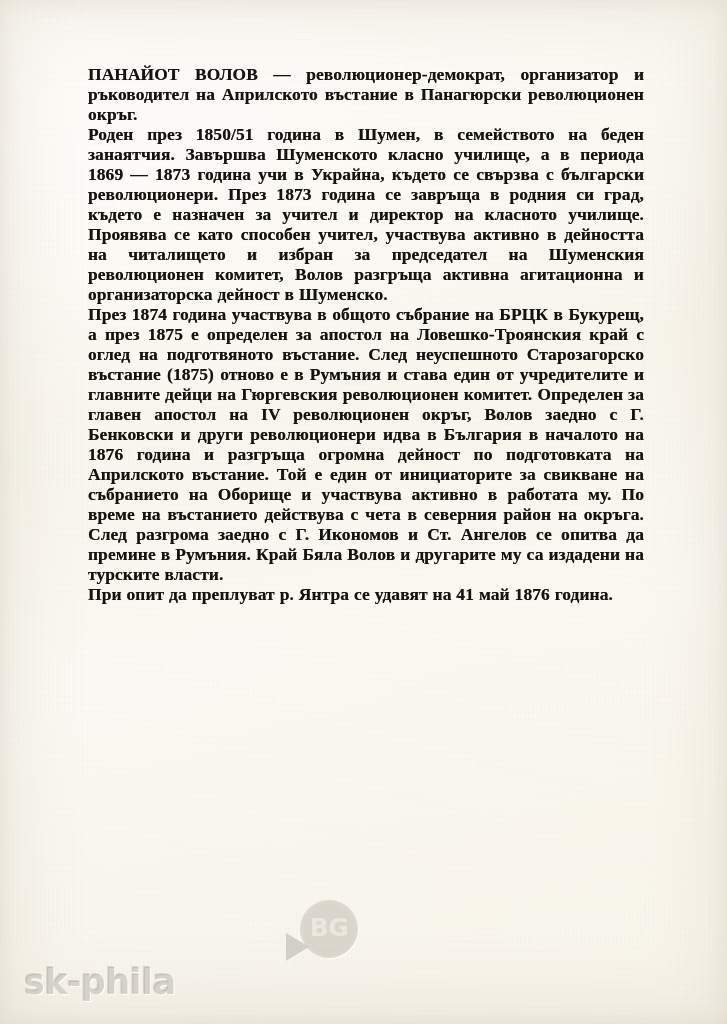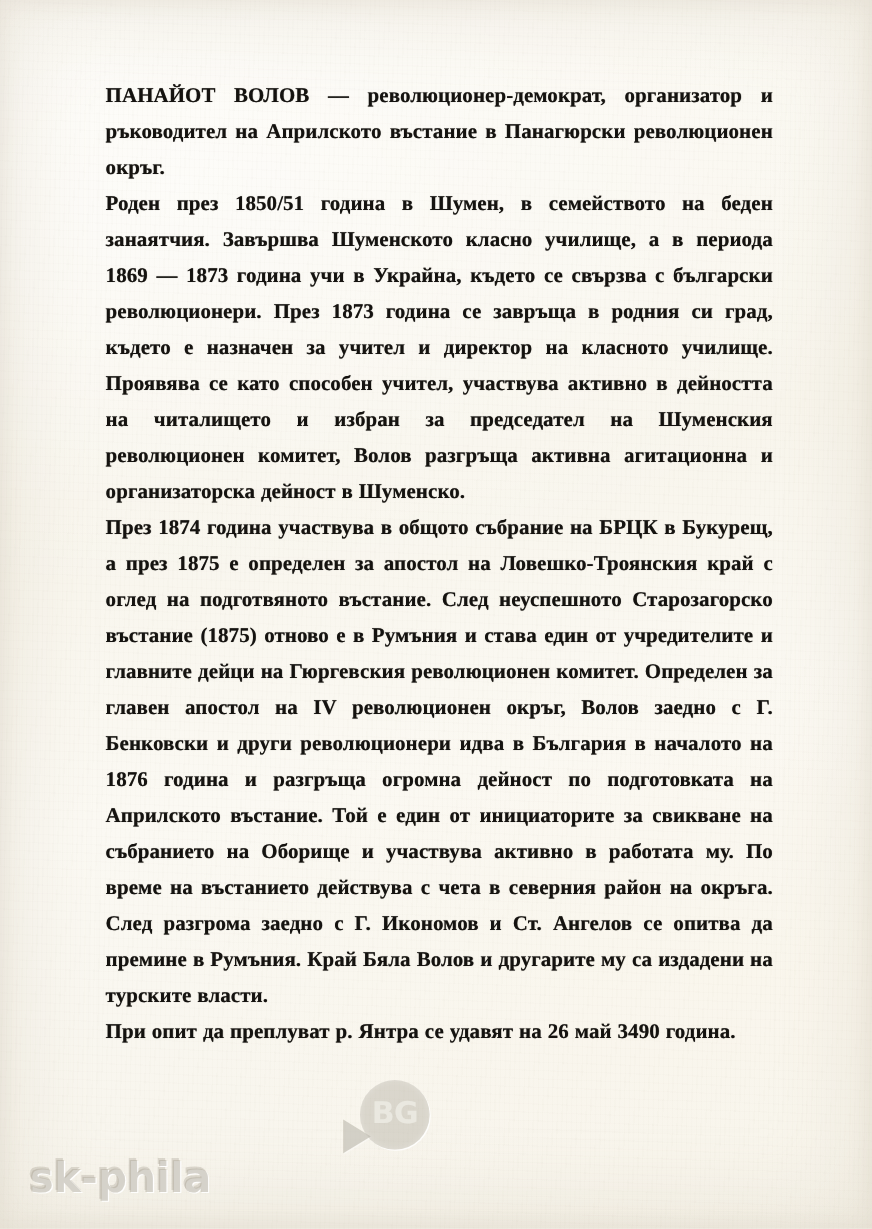--- a/index.html
+++ b/index.html
@@ -46,21 +46,21 @@
   #textblock {
     position: absolute;
     left: 88px;
     top: 64px;
     width: 556px;
     color: #14120f;
   }
   .para {
     margin: 0;
     font-size: 17.4px;
-    line-height: 30px;
+    line-height: 20px;
     text-align: justify;
     text-align-last: left;
     letter-spacing: .1px;
     word-spacing: .5px;
     font-weight: 600;
     text-shadow: 0 0 0.6px rgba(20,18,15,0.55), 0.3px 0.2px 0.5px rgba(40,35,28,0.25);
   }
 
   
   #watermark {
@@ -133,21 +133,21 @@
 </style>
 </head>
 <body>
 
 <div id="scan">
 
   <div id="textblock">
     <p class="para lead">ПАНАЙОТ ВОЛОВ — революционер-демократ, организатор и ръководител на Априлското въстание в Панагюрски революционен окръг.</p>
     <p class="para">Роден през 1850/51 година в Шумен, в семейството на беден занаятчия. Завършва Шуменското класно училище, а в периода 1869 — 1873 година учи в Украйна, където се свързва с български революционери. През 1873 година се завръща в родния си град, където е назначен за учител и директор на класното училище. Проявява се като способен учител, участвува активно в дейността на читалището и избран за председател на Шуменския революционен комитет, Волов разгръща активна агитационна и организаторска дейност в Шуменско.</p>
     <p class="para">През 1874 година участвува в общото събрание на БРЦК в Букурещ, а през 1875 е определен за апостол на Ловешко-Троянския край с оглед на подготвяното въстание. След неуспешното Старозагорско въстание (1875) отново е в Румъния и става един от учредителите и главните дейци на Гюргевския революционен комитет. Определен за главен апостол на IV революционен окръг, Волов заедно с Г. Бенковски и други революционери идва в България в началото на 1876 година и разгръща огромна дейност по подготовката на Априлското въстание. Той е един от инициаторите за свикване на събранието на Оборище и участвува активно в работата му. По време на въстанието действува с чета в северния район на окръга. След разгрома заедно с Г. Икономов и Ст. Ангелов се опитва да премине в Румъния. Край Бяла Волов и другарите му са издадени на турските власти.</p>
-    <p class="para">При опит да преплуват р. Янтра се удавят на 26 май 3490 година.</p>
+    <p class="para">При опит да преплуват р. Янтра се удавят на 41 май 1876 година.</p>
   </div>
 
   <div id="grain"></div>
   <div id="vignette"></div>
 
   <div id="watermark">
     <div id="wm-play"></div>
     <div id="wm-badge">
       <div id="wm-badge-text">BG</div>
     </div>

